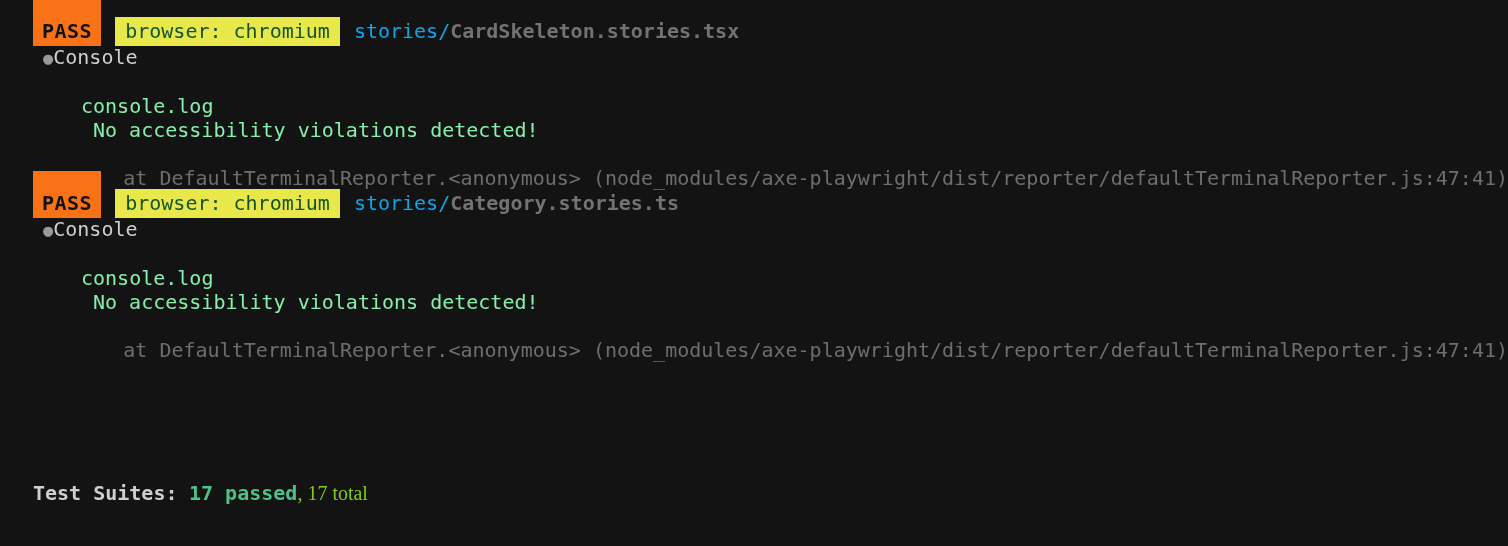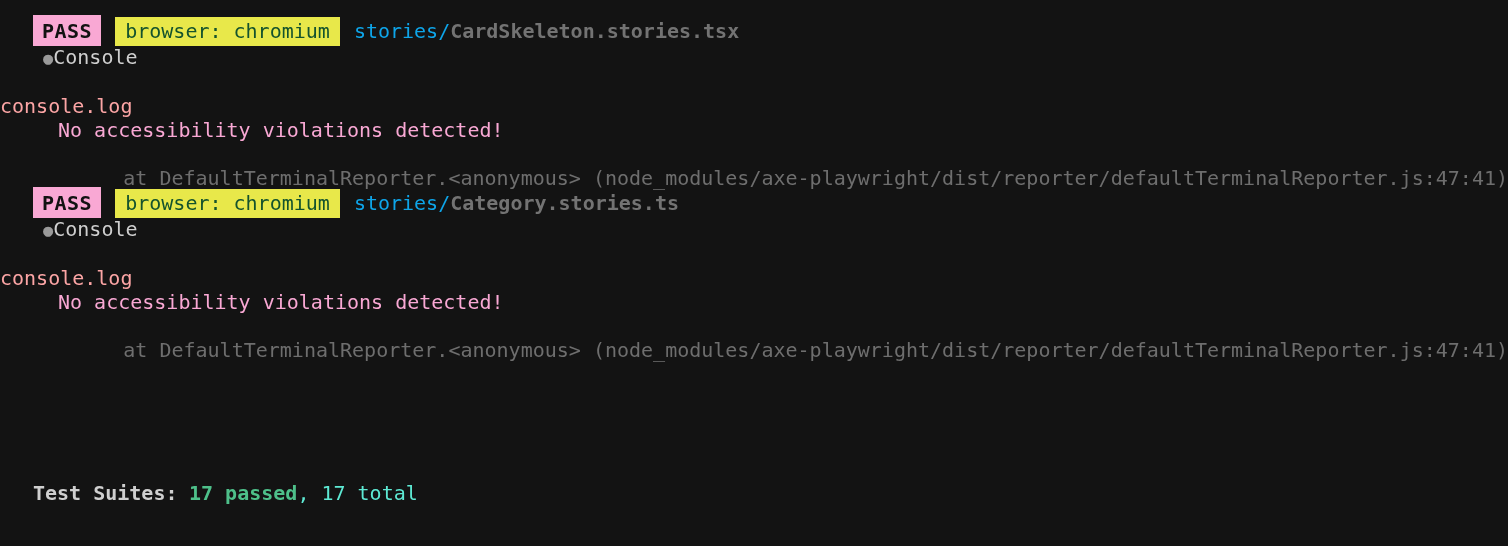--- a/index.html
+++ b/index.html
@@ -32,24 +32,24 @@
   .spacer-sm { height: 18px; }
 
   
   .suite-header {
     white-space: pre;
     height: 26px;
     line-height: 26px;
     padding-left: 33px;
   }
   .badge-pass {
-    background: #f9a8d4;
+    background: #f97316;
     color: #121212;
     font-weight: bold;
-    padding: 4px 9px 3px 9px;
+    padding: 20px 9px 3px 9px;
     letter-spacing: 0.5px;
   }
   .badge-browser {
     background: #e8e84a;
     color: #14532d;
     padding: 2px 10px 3px 10px;
     margin-left: 14px;
   }
   .path-dim {
     color: #0ea5e9;
@@ -66,26 +66,27 @@
     padding-left: 43px;
     height: 26px;
     line-height: 26px;
     color: #cfcfcf;
   }
   .bullet {
     color: #9a9a9a;
     font-size: 17px;
   }
   .console-label {
-    color: #fca5a5;
+    color: #86efac;
+    padding-left: 81px;
     white-space: pre;
   }
   .console-msg {
-    color: #f9a8d4;
-    padding-left: 58px;
+    color: #86efac;
+    padding-left: 93px;
     white-space: pre;
   }
   .stack-line {
     color: #6e6e6e;
     padding-left: 101px;
     white-space: pre;
     text-align: right;
   }
 
   
@@ -101,21 +102,21 @@
   .sum-label {
     color: #cfcfcf;
     font-weight: bold;
     display: inline-block;
     width: 156px;
   }
   .sum-green {
     color: #4ec08a;
     font-weight: bold;
   }
-  .sum-plain { color: #5eead4; }
+  .sum-plain { color: #84cc16; font-family: Liberation Serif, serif; }
 </style>
 </head>
 <body>
 
 <div class="terminal">
 
   <div class="spacer-sm"></div>
 
   <div class="suite-block">
     <div class="suite-header"><span class="badge-pass">PASS</span><span class="badge-browser">browser: chromium</span><span class="path-dim">stories/</span><span class="path-file">CardSkeleton.stories.tsx</span></div>

